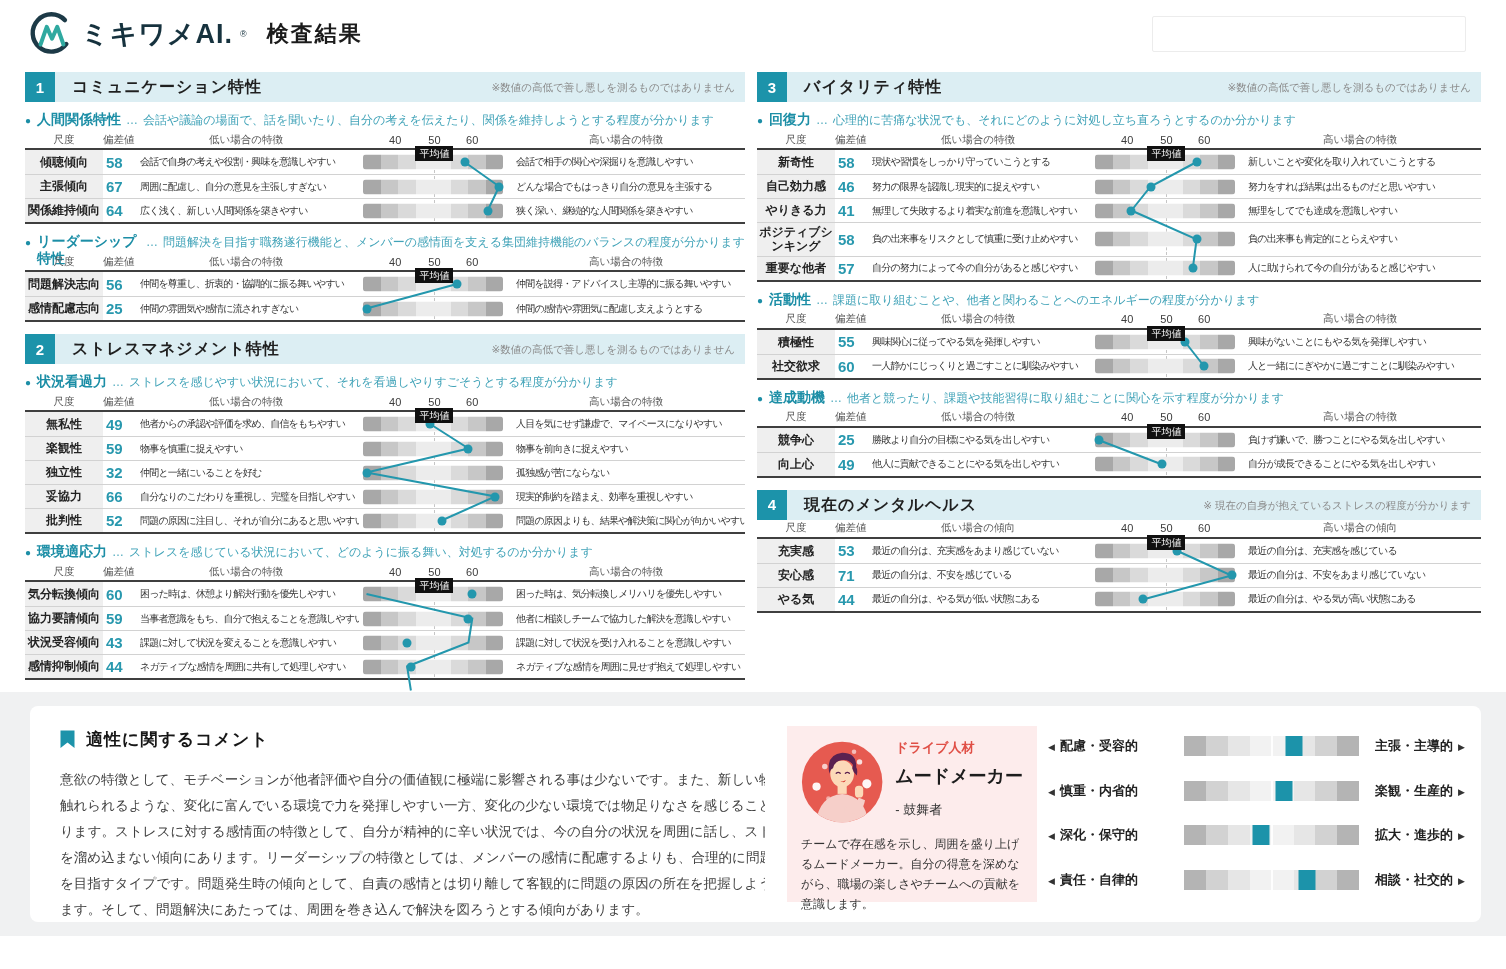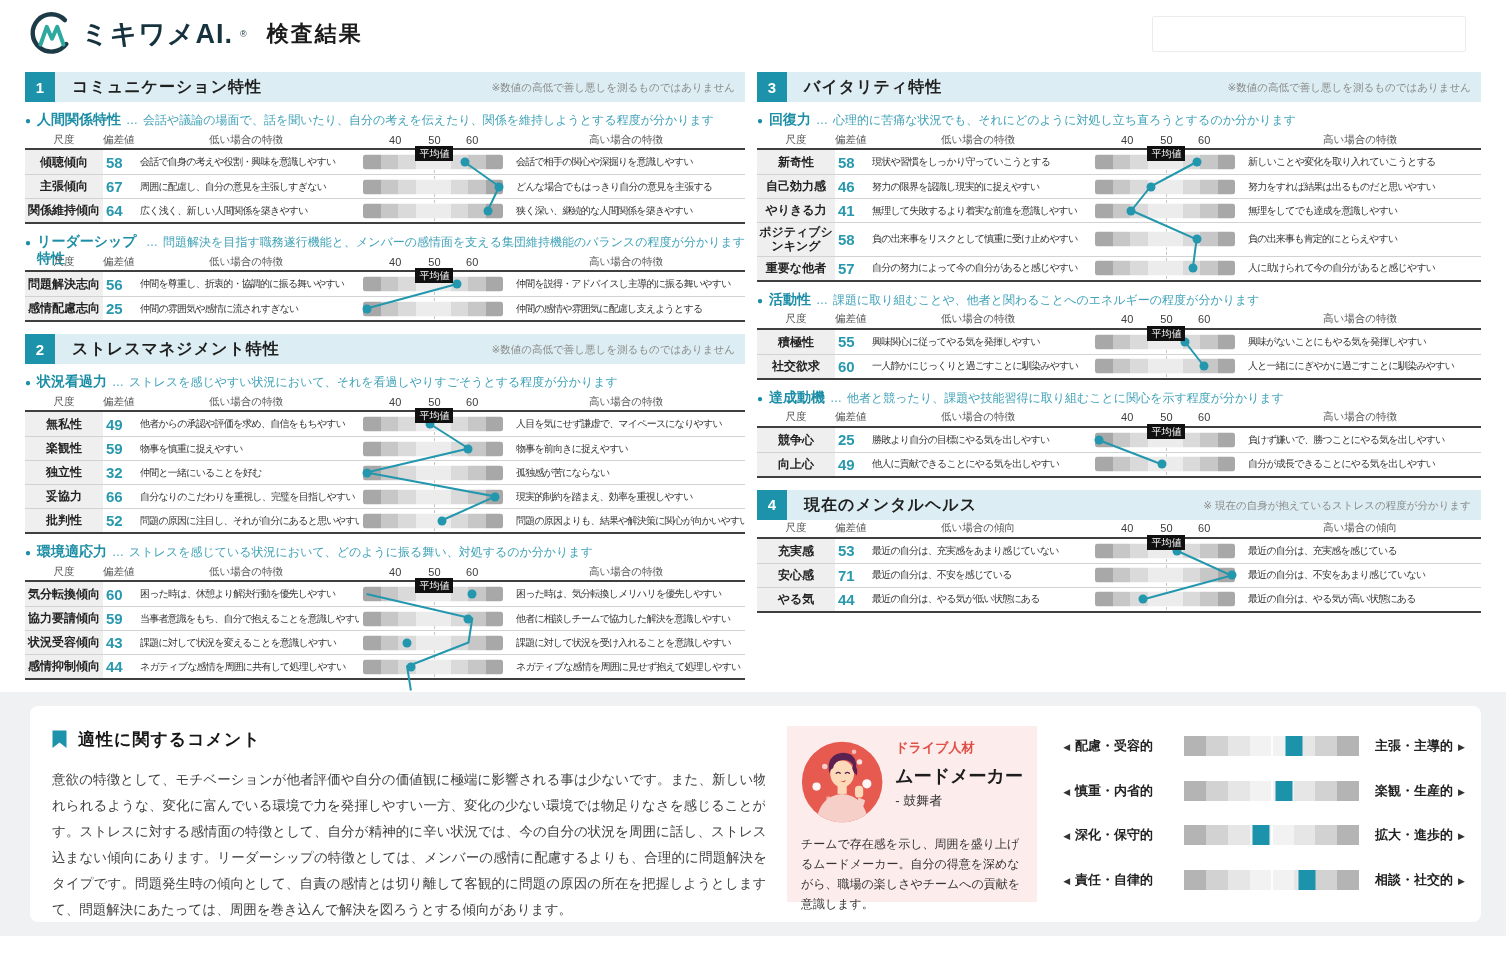--- a/index.html
+++ b/index.html
@@ -64,36 +64,36 @@
     background:#2397ad; transform:translate(-50%,-50%); z-index:6; }
   .tick { position:absolute; top:50%; transform:translate(-50%,-50%); font-size:11px; color:#3c3c3c; }
   .tick.t1{left:23%}.tick.t2{left:51%}.tick.t3{left:78%}
   .avg-badge { position:absolute; left:51%; top:15px; transform:translateX(-50%);
     background:#101010; color:#fff; font-size:10px; line-height:1; padding:3px 4px 2px;
     z-index:8; white-space:nowrap; }
   .poly { position:absolute; left:0; top:0; pointer-events:none; z-index:5; }
   
   .bottom-band { position:absolute; left:0; top:692px; width:1506px; height:244px; background:#f0f1f2; }
   .card { position:absolute; top:14px; height:216px; background:#fff; border-radius:8px; }
-  .comment-card { left:30px; width:800px; padding:22px 22px; }
+  .comment-card { left:30px; width:800px; padding:22px 30px; }
   .c-title-row { display:flex; align-items:center; gap:11px; }
   .c-title { font-size:17px; font-weight:bold; color:#161616; letter-spacing:1px; }
   .c-body { margin-top:16px; font-size:13.5px; line-height:26px; color:#404040; text-align:justify; }
   .person-card { left:765px; width:716px; }
   .pink-panel { position:absolute; left:22px; top:20px; width:250px; height:176px;
     background:#fdecec; padding:13px 14px; }
   .p-head { display:flex; gap:12px; }
   .p-cat { font-size:13px; font-weight:bold; color:#e04f46; }
   .p-type { font-size:18px; font-weight:bold; color:#1d1d1d; margin-top:7px; white-space:nowrap; }
-  .p-sub { font-size:13px; color:#333; margin-top:4px; }
+  .p-sub { font-size:13px; color:#333; margin-top:13px; }
   .p-desc { margin-top:9px; font-size:12px; line-height:20px; color:#333; }
   .axes { position:absolute; left:283px; top:18px; right:16px; height:178px;
     display:flex; flex-direction:column; justify-content:space-around; }
   .axis-row { display:flex; align-items:center; }
-  .axis-left { width:128px; text-align:center; font-size:13px; font-weight:bold; color:#222; white-space:nowrap; }
+  .axis-left { width:128px; text-align:left; font-size:13px; font-weight:bold; color:#222; white-space:nowrap; }
   .axis-right { font-size:13px; font-weight:bold; color:#222; white-space:nowrap; }
   .arrow { font-size:9px; color:#333; }
   .axis-left .arrow { margin-right:5px; }
   .axis-right .arrow { margin-left:5px; }
   .axis-bar { width:186px; height:20px; margin:0 16px; position:relative; display:flex; }
   .axis-bar i { flex:1; display:block; }
   .axis-bar i:nth-child(1){background:#b4b4b4}.axis-bar i:nth-child(2){background:#d2d2d2}
   .axis-bar i:nth-child(3){background:#e6e6e6}.axis-bar i:nth-child(4){background:#f2f2f2}
   .axis-bar i:nth-child(5){background:#f2f2f2}.axis-bar i:nth-child(6){background:#e6e6e6}
   .axis-bar i:nth-child(7){background:#d2d2d2}.axis-bar i:nth-child(8){background:#b4b4b4}

